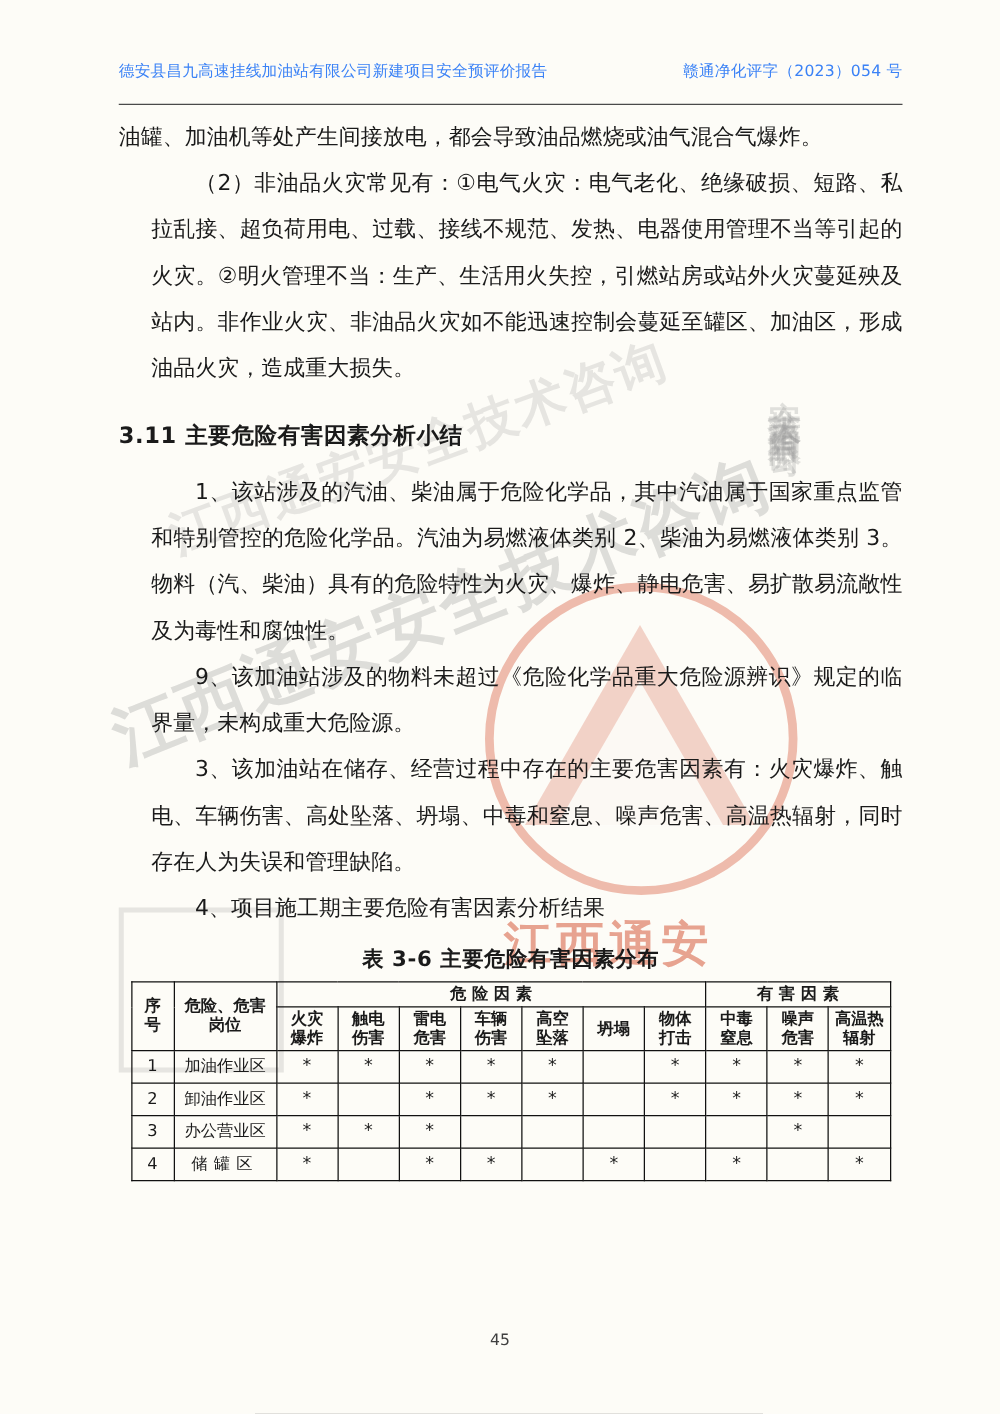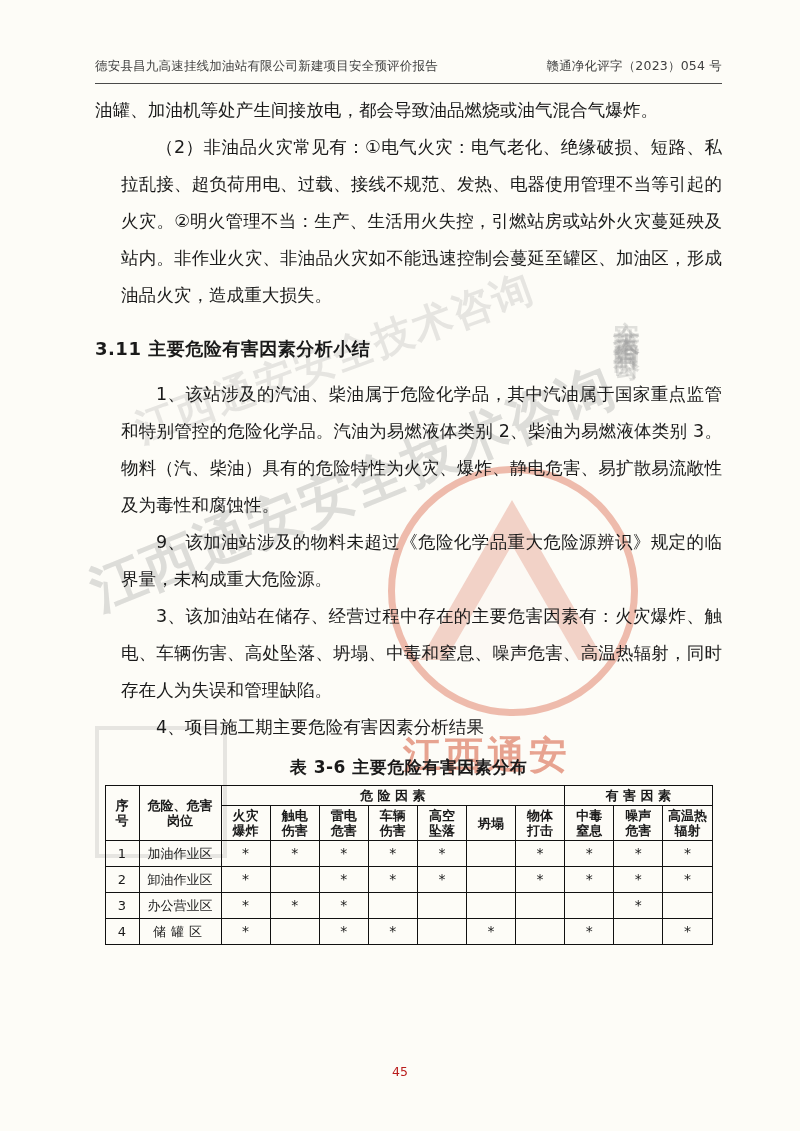--- a/index.html
+++ b/index.html
@@ -12,28 +12,28 @@
     width: 800px;
     height: 1131px;
     background: #fdfcf7;
     overflow: hidden;
     font-family: "DejaVu Sans", sans-serif;
     color: #1a1a1a;
   }
   
   .header {
     position: absolute;
-    top: 58px;
+    top: 49px;
     left: 95px;
     right: 78px;
     display: flex;
     justify-content: space-between;
     align-items: baseline;
     font-size: 12.5px;
-    color: #404040;
+    color: #3b82f6;
     letter-spacing: 0.2px;
   }
   .header-rule {
     position: absolute;
     top: 83px;
     left: 95px;
     right: 78px;
     border-top: 1px solid #4a4a4a;
   }
   
@@ -93,21 +93,21 @@
   .subhdr { height: 34px; }
   .rowcell { height: 26px; }
   
   .pageno {
     position: absolute;
     bottom: 52px;
     left: 0;
     width: 100%;
     text-align: center;
     font-size: 12.5px;
-    color: #b91c1c;
+    color: #404040;
   }
   
   .wm {
     position: absolute;
     pointer-events: none;
     user-select: none;
   }
   .wm-ring {
     left: 388px;
     top: 466px;

